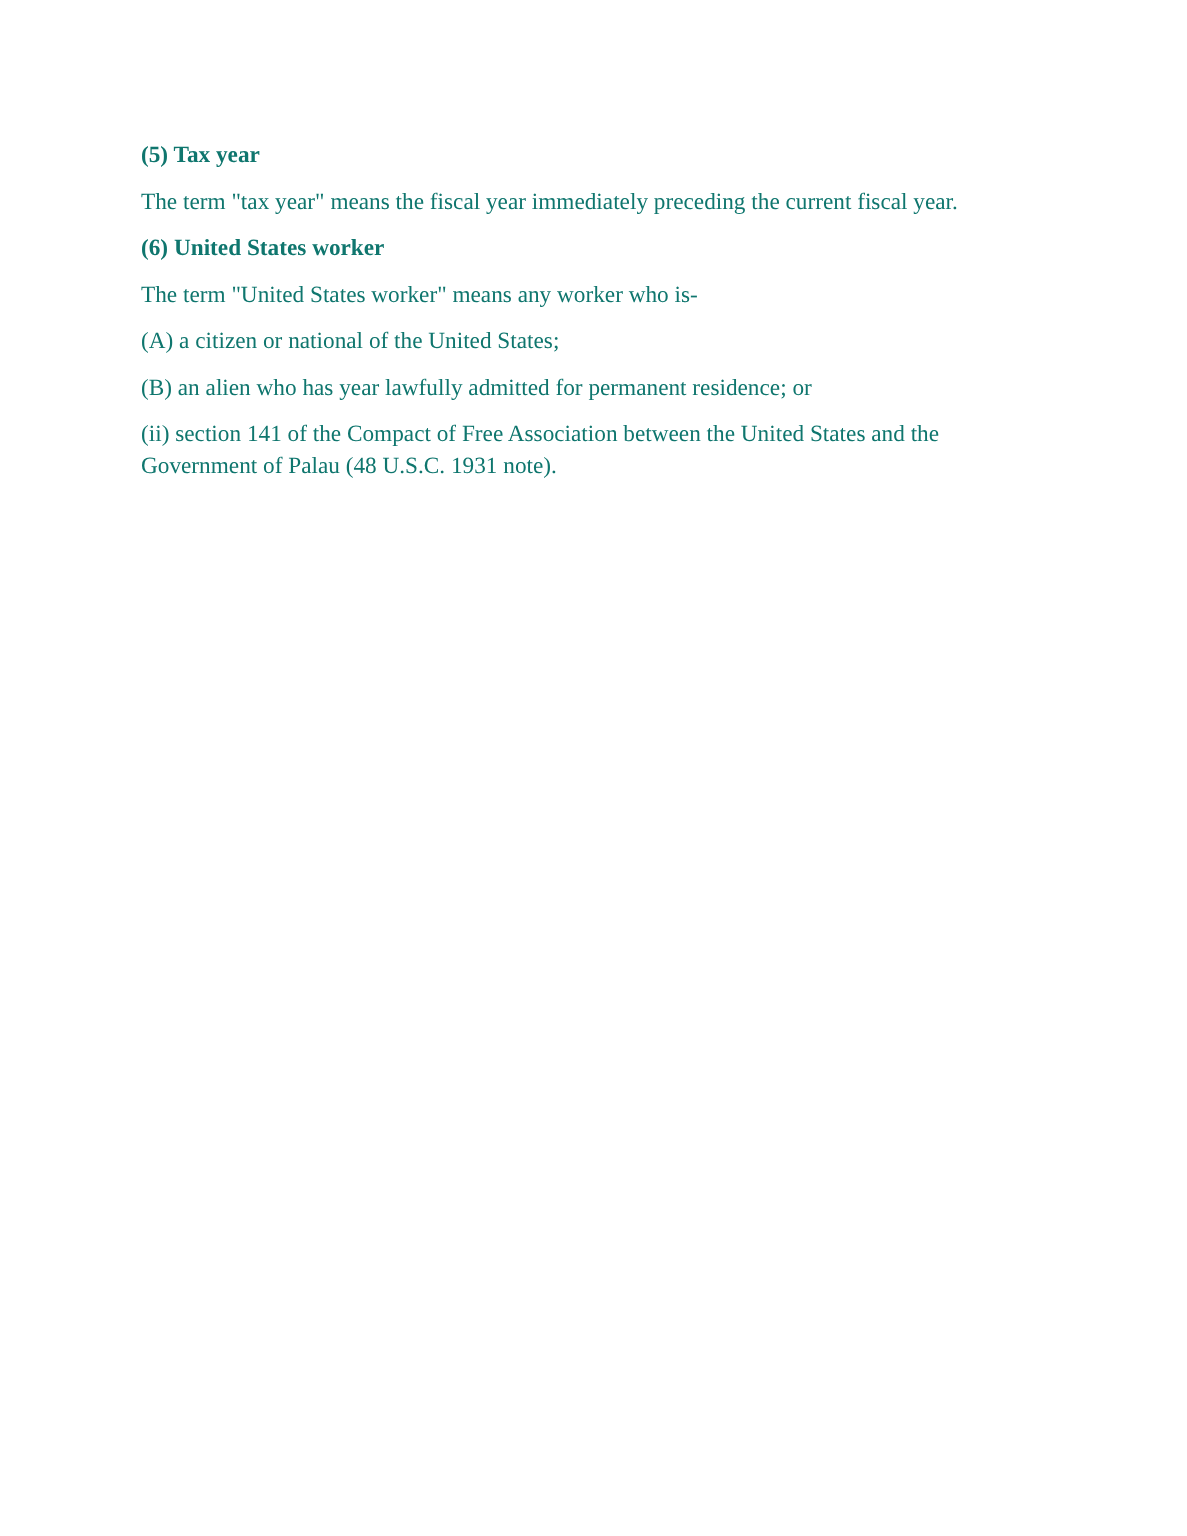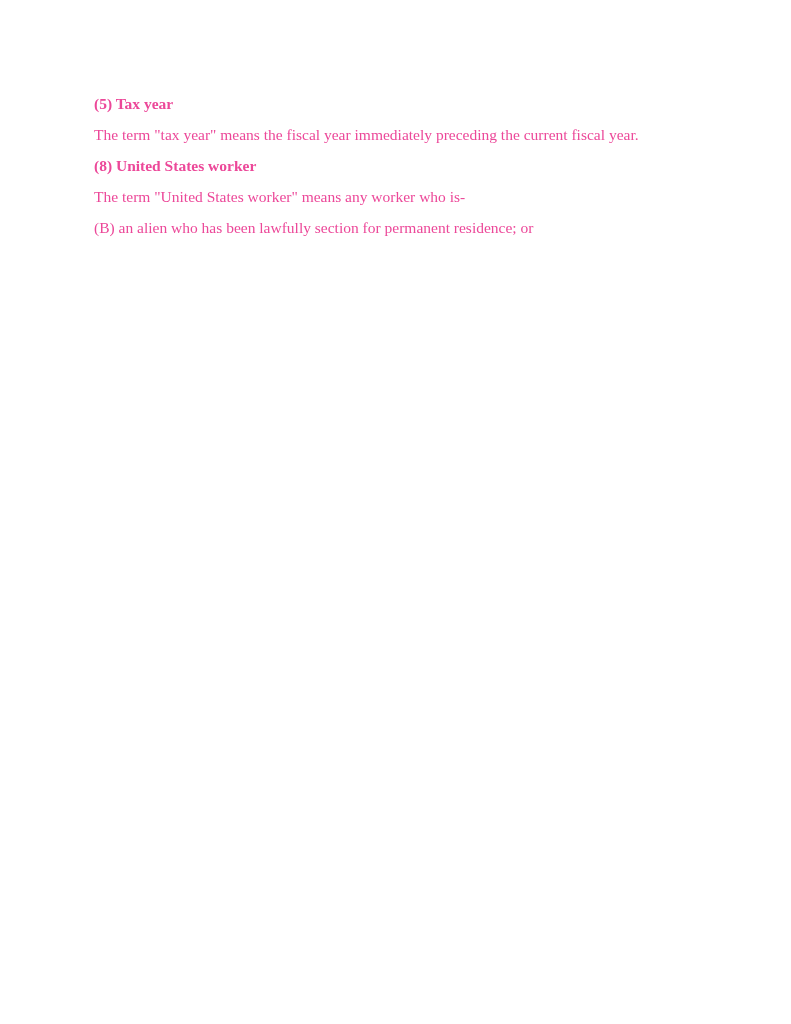--- a/index.html
+++ b/index.html
@@ -11,21 +11,21 @@
     width: 791px;
     height: 1024px;
     overflow: hidden;
   }
   .page {
     box-sizing: border-box;
     width: 791px;
     height: 1024px;
     padding: 93px 95px 0 94px;
     background: #ffffff;
-    color: #ec4899;
+    color: #0f766e;
     font-family: "Liberation Serif", "DejaVu Serif", serif;
     font-size: 15.5px;
     line-height: 21px;
   }
   .page h3.heading {
     font-size: 15.5px;
     font-weight: bold;
     margin: 0 0 10px 0;
     line-height: 21px;
   }
@@ -34,22 +34,24 @@
   }
 </style>
 </head>
 <body>
 
 <div class="page">
   <h3 class="heading">(5) Tax year</h3>
 
   <p>The term "tax year" means the fiscal year immediately preceding the current fiscal year.</p>
 
-  <h3 class="heading">(8) United States worker</h3>
+  <h3 class="heading">(6) United States worker</h3>
 
   <p>The term "United States worker" means any worker who is-</p>
 
+  <p>(A) a citizen or national of the United States;</p>
 
-  <p>(B) an alien who has been lawfully section for permanent residence; or</p>
+  <p>(B) an alien who has year lawfully admitted for permanent residence; or</p>
 
 
 
+  <p>(ii) section 141 of the Compact of Free Association between the United States and the Government of Palau (48 U.S.C. 1931 note).</p>
 </div>
 
 </body></html>

